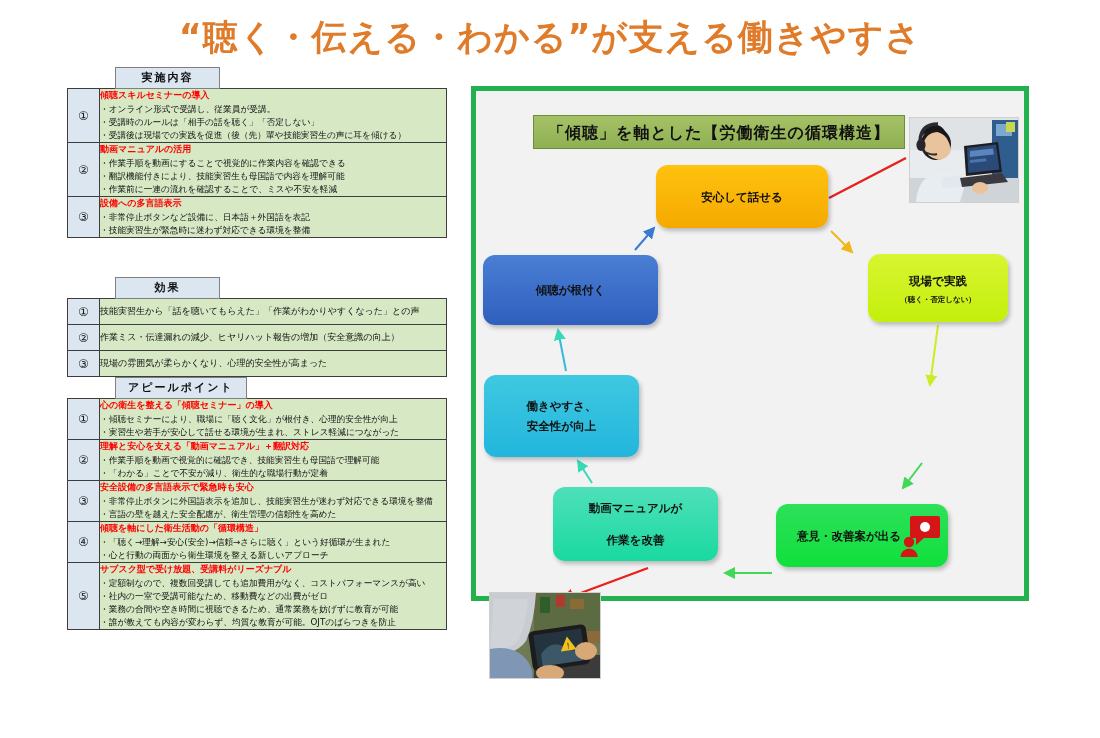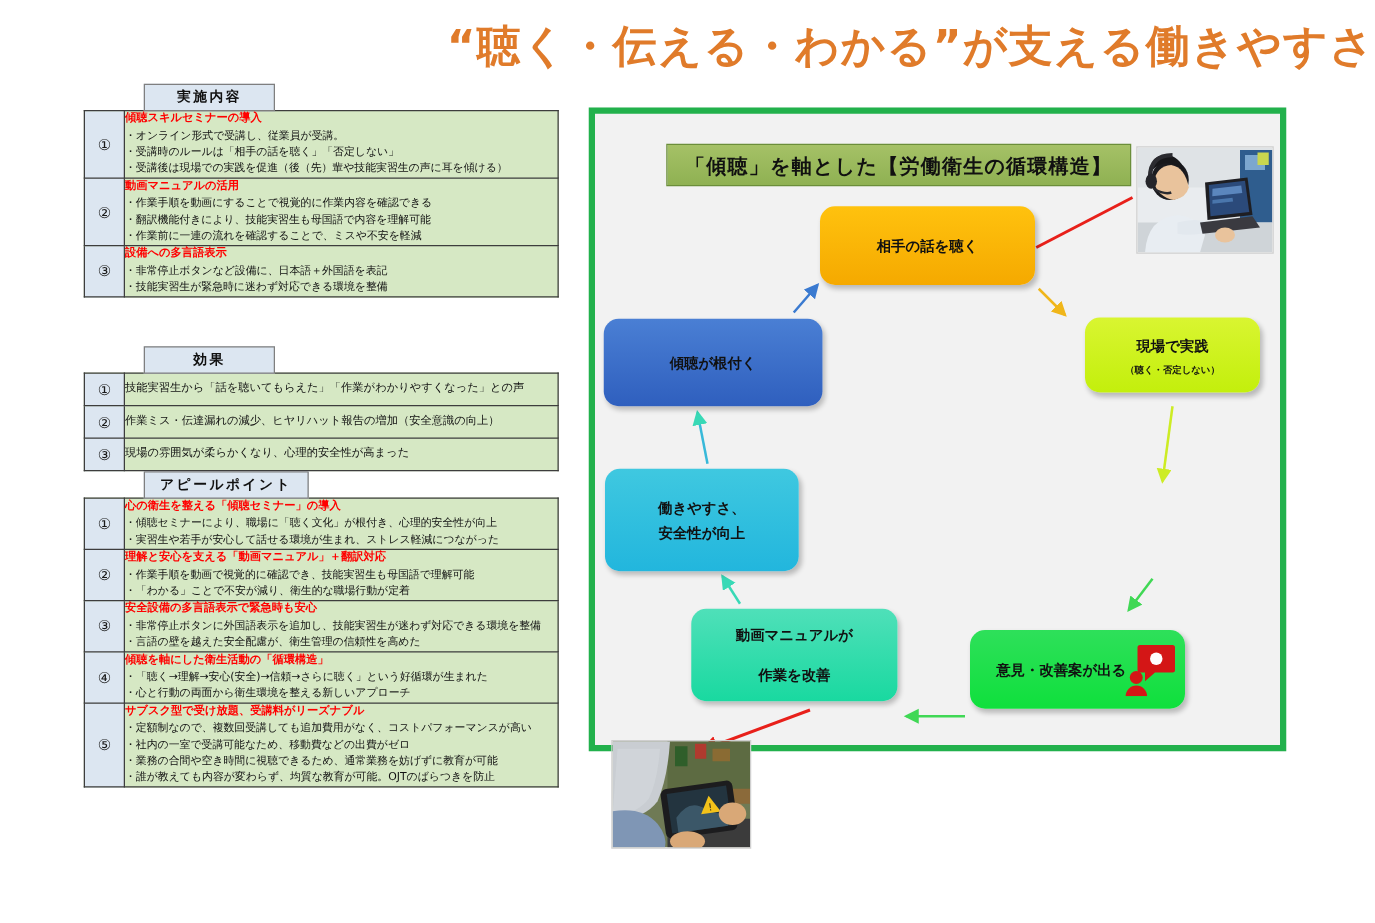--- a/index.html
+++ b/index.html
@@ -8,21 +8,21 @@
     background:#ffffff;
     font-family:"Liberation Serif","DejaVu Serif",serif;
     position:relative;
     overflow:hidden;
   }
   #page{position:relative;width:1100px;height:738px;}
 
   
   .poster-title{
     position:absolute;left:0;top:14px;width:1100px;
-    text-align:right;
+    text-align:center;
     font-family:"DejaVu Sans","Liberation Sans",sans-serif;
     font-size:35px;font-weight:bold;
     color:#e07b2a;
     letter-spacing:1px;
     text-shadow:
       -1.4px -1.4px 0 #ffffff, 1.4px -1.4px 0 #ffffff,
       -1.4px  1.4px 0 #ffffff, 1.4px  1.4px 0 #ffffff,
       0 0 2px #ffffff;
     white-space:nowrap;
   }
@@ -125,21 +125,21 @@
     box-sizing:border-box;
     z-index:4;
   }
   .node .sub{
     font-size:7.5px;font-weight:bold;line-height:12px;margin-top:3px;
   }
   .node-line{display:block;}
 
   #n-seminar{left:656px;top:165px;width:172px;height:63px;
     background:linear-gradient(#ffc20e,#f5a900);}
-  #n-practice{left:868px;top:254px;width:140px;height:60px;
+  #n-practice{left:868px;top:254px;width:140px;height:68px;
     background:linear-gradient(#d9f531,#c3ef0c);}
   #n-talk{left:860px;top:390px;width:155px;height:70px;
     background:linear-gradient(#55e05a,#22e01d);}
   #n-opinion{left:776px;top:504px;width:172px;height:63px;
     background:linear-gradient(#2ee05a,#0fe03c);}
   #n-video{left:553px;top:487px;width:165px;height:74px;
     background:linear-gradient(#4fe0b9,#19d9a0);gap:12px;}
   #n-easy{left:484px;top:375px;width:155px;height:82px;
     background:linear-gradient(#3fc8e0,#22b6dd);}
   #n-root{left:483px;top:255px;width:175px;height:70px;
@@ -301,21 +301,21 @@
 
     <line x1="592" y1="483" x2="578" y2="461" stroke="#38d9b6" stroke-width="2" marker-end="url(#ah-teal)"></line>
 
     <line x1="566" y1="371" x2="558" y2="330" stroke="#38b9d9" stroke-width="2" marker-end="url(#ah-teal)"></line>
 
     <line x1="829" y1="198" x2="906" y2="158" stroke="#e8201a" stroke-width="2.4"></line>
     <line x1="648" y1="568" x2="562" y2="600" stroke="#e8201a" stroke-width="2.4" marker-end="url(#ah-red)"></line>
   </svg>
 
   <div class="node" id="n-seminar">
-    <span class="node-line">相手の話を聴く</span>
+    <span class="node-line">安心して話せる</span>
   </div>
 
   <div class="node" id="n-practice">
     <span class="node-line">現場で実践</span>
     <span class="sub">（聴く・否定しない）</span>
   </div>
 
 
   <div class="node" id="n-opinion">
     <span class="node-line" style="padding-right:26px;">意見・改善案が出る</span>

